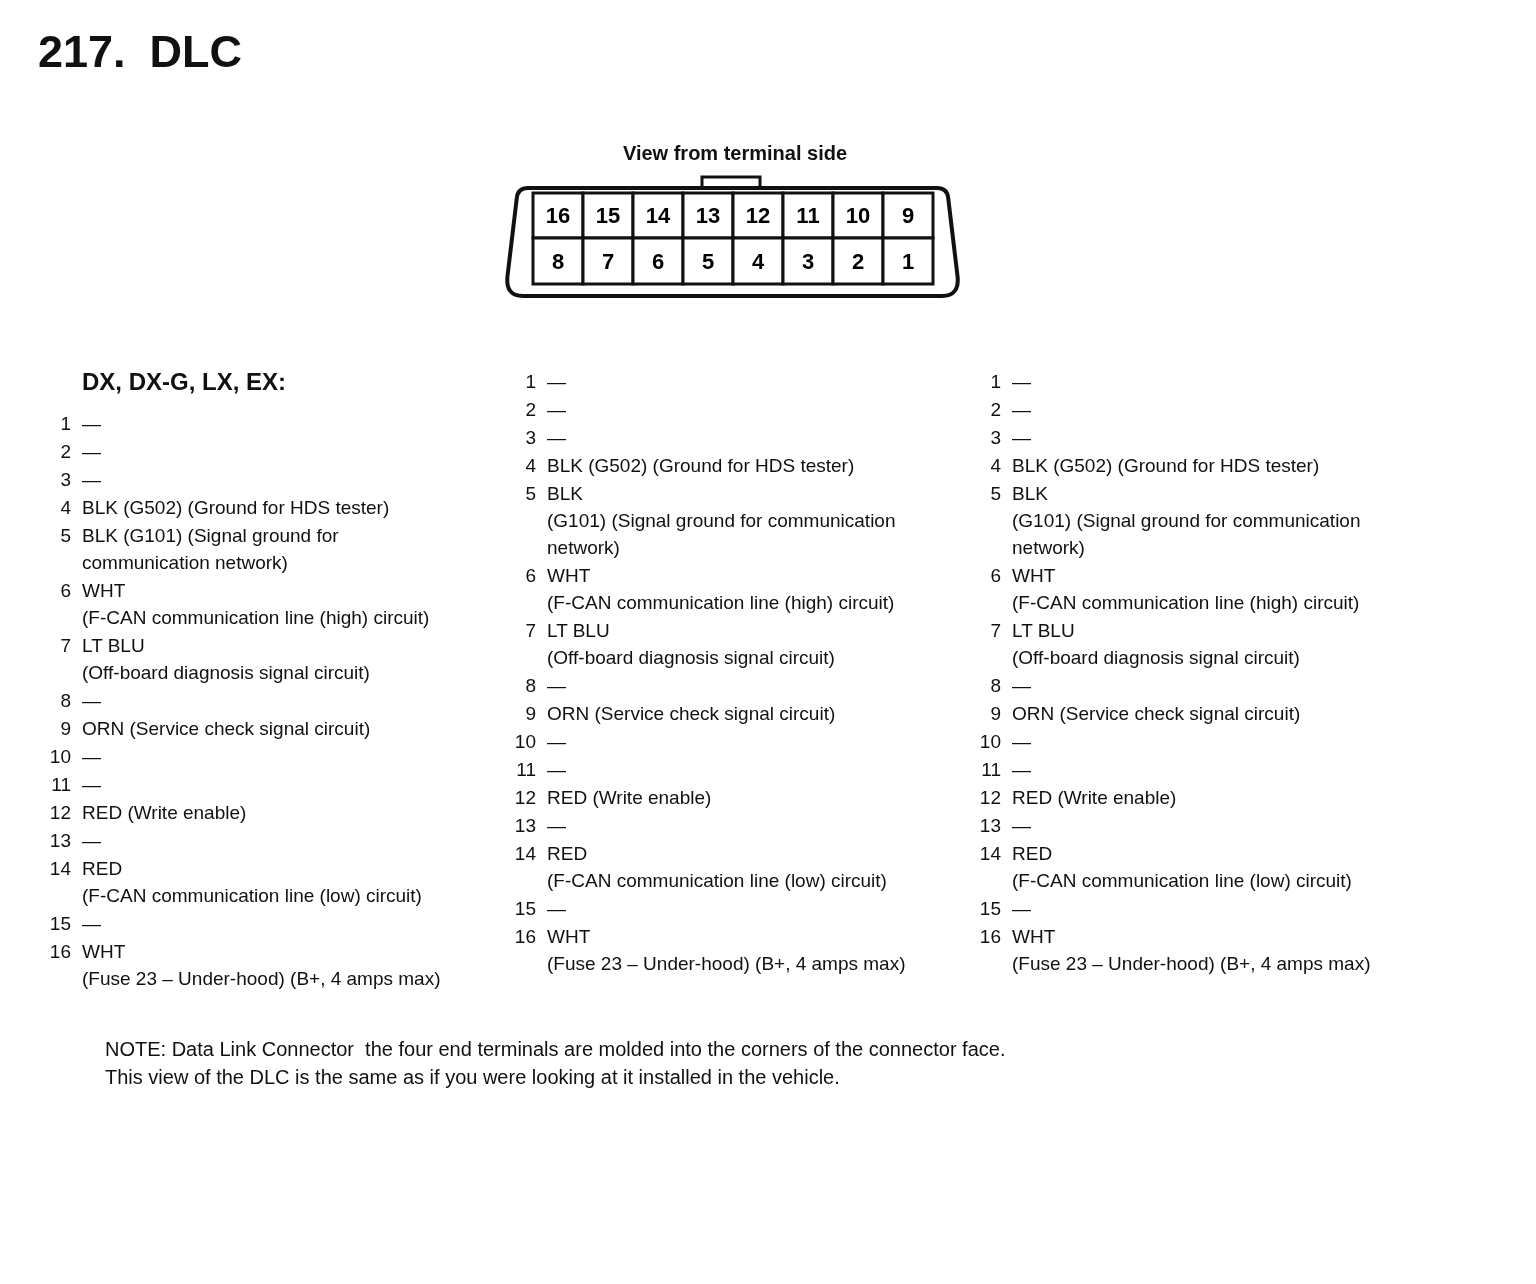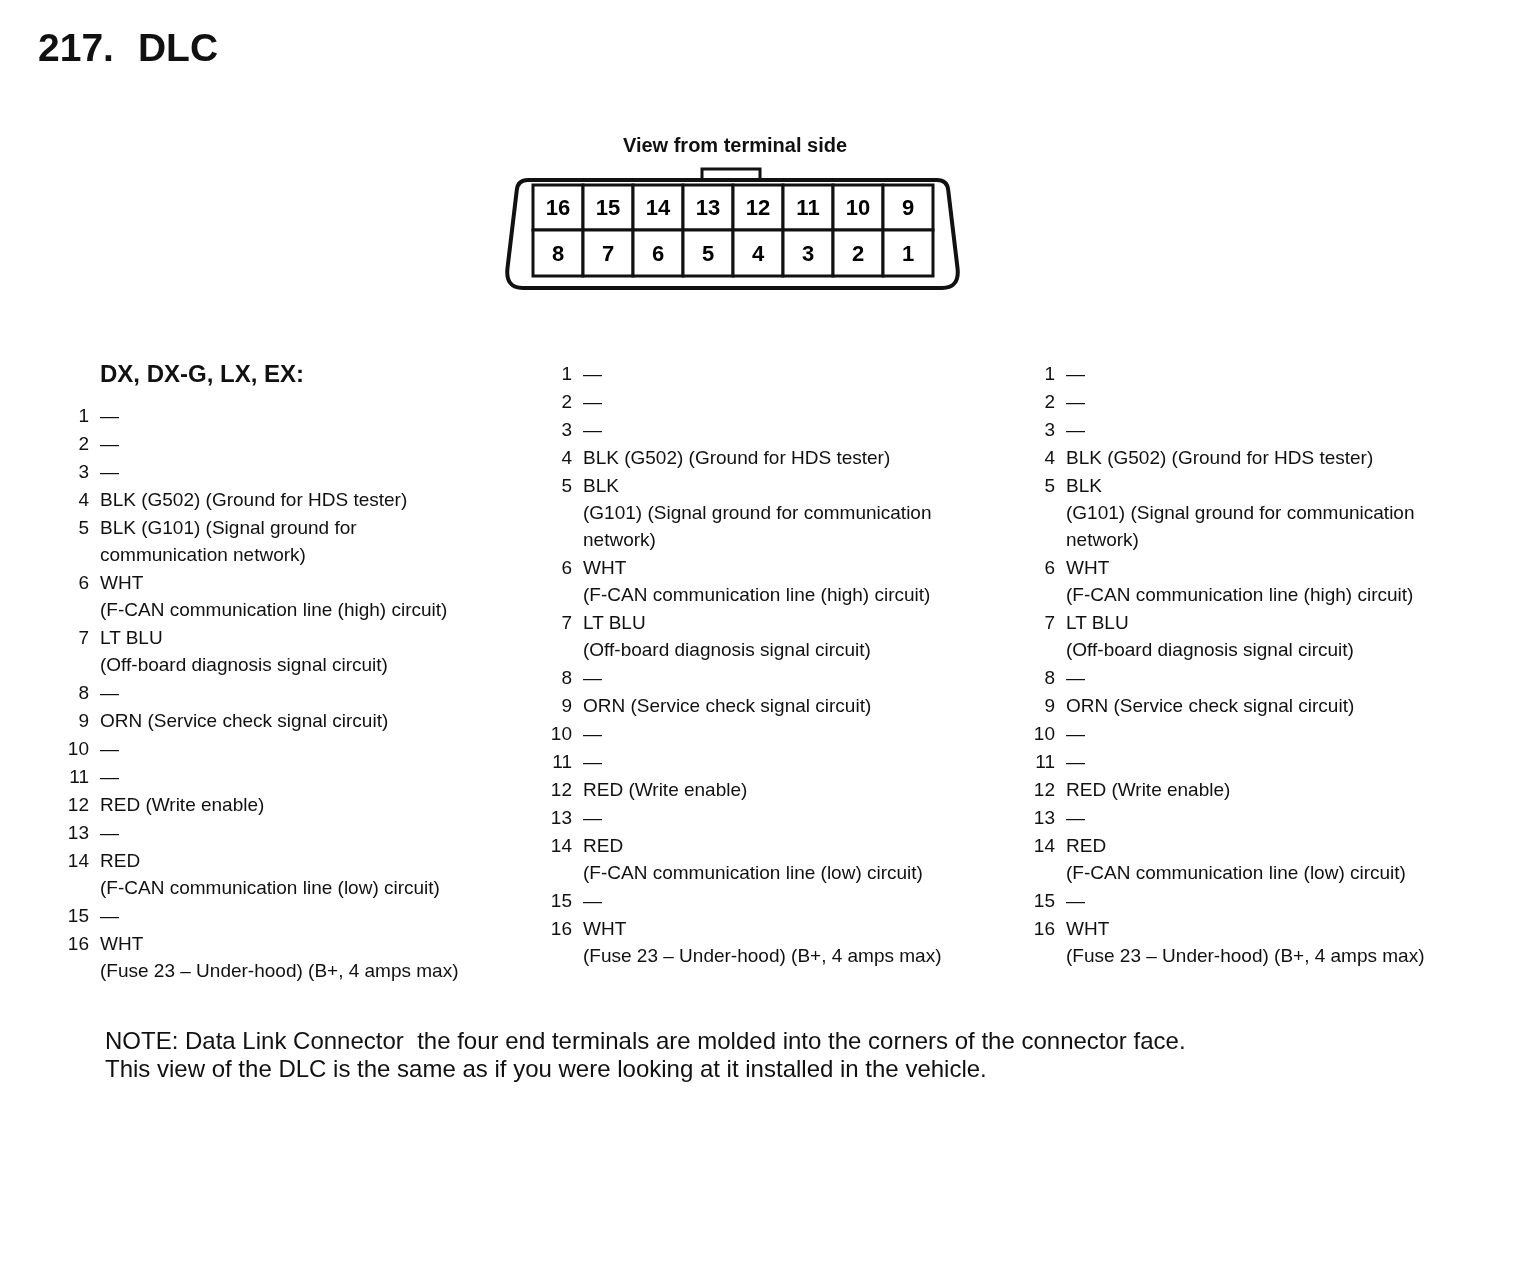--- a/index.html
+++ b/index.html
@@ -2,37 +2,37 @@
 <html><head>
 <meta charset="utf-8">
 <style>
   html,body { margin:0; padding:0; background:#ffffff; }
   body {
     width:1536px; height:1284px; overflow:hidden;
     color:#111; font-family:"Liberation Sans", sans-serif;
     -webkit-font-smoothing:antialiased;
   }
   .title-row { display:flex; gap:24px; padding:26px 0 0 38px;
-    font-size:39px; font-weight:bold; }
+    font-size:45px; font-weight:bold; }
   .bullets { margin:16px 0 0 128px; font-size:21px; line-height:29px; }
   .bullet { white-space:pre; }
 
   .connector-wrap { width:470px; margin:64px 0 0 500px; }
   .caption { text-align:center; font-weight:bold; font-size:20px; margin-bottom:10px; }
   .connector-svg { display:block; }
   .cell-num { font-size:22px; font-weight:bold; }
 
   .columns { display:flex; margin:68px 0 0 45px; }
-  .column { width:465px;margin-left:18px; }
+  .column { width:465px; }
   .col-heading { font-size:24px; font-weight:bold; margin:0 0 14px 37px; }
   .pin-row { display:flex; font-size:19px; line-height:27px; margin-bottom:1px; }
   .pin-num { flex:0 0 26px; text-align:right; padding-right:11px; }
   .pin-text { flex:1; white-space:pre-line; }
 
-  .note { margin:42px 0 0 105px; font-size:24px; line-height:28px; white-space:pre-wrap; }
+  .note { margin:42px 0 0 105px; font-size:20px; line-height:28px; white-space:pre-wrap; }
 </style>
 </head>
 <body>
 
 <div class="title-row">
   <span>217.</span>
   <span>DLC</span>
 </div>
 
 <div class="bullets">

